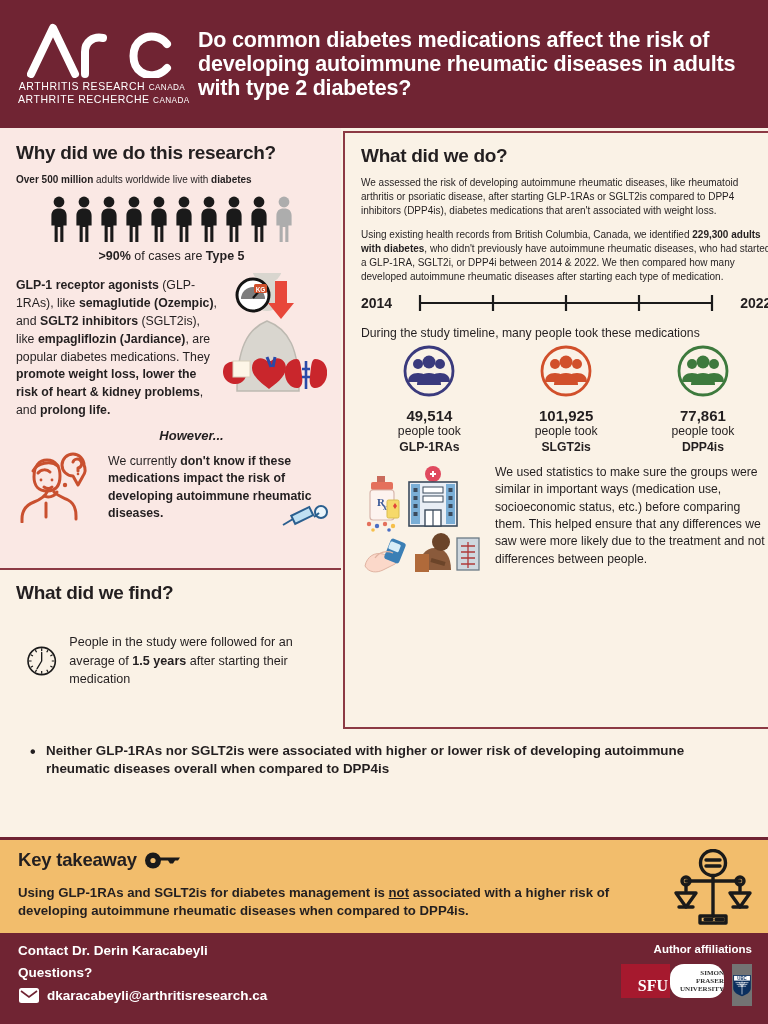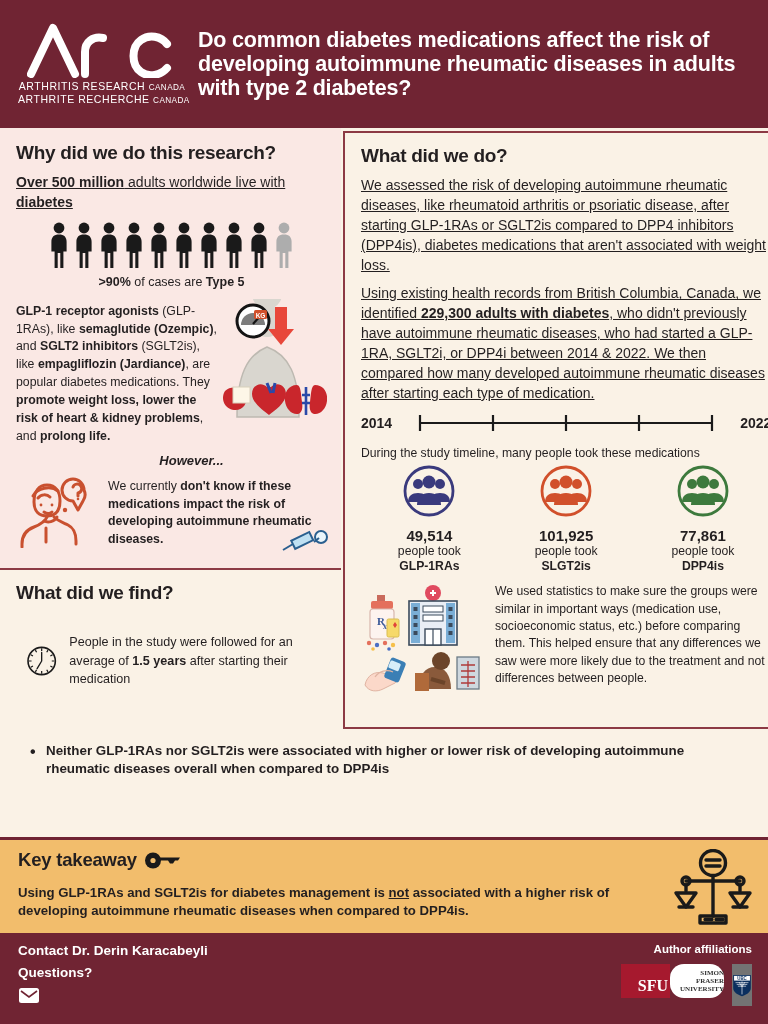--- a/index.html
+++ b/index.html
@@ -44,21 +44,21 @@
     background:#faf2e6; flex:1; padding:12px 14px 6px 16px;
     border-top:2px solid #8c3a44;
   }
   .panel-do {
     background:#faf2e6; height:100%; border:2px solid #8c3a44;
     padding:12px 14px 8px 16px; position:relative;
   }
 
   h2.sec { font-size:19px; font-weight:bold; letter-spacing:-.3px; margin-bottom:9px; }
 
-  p.body { font-size:14px; line-height:1.42;text-decoration:underline; }
+  p.body { font-size:10px; line-height:1.42; }
   p.body + p.body { margin-top:9px; }
   .b { font-weight:bold; }
 
   
   .people-row { display:flex; justify-content:center; gap:3px; margin:9px 0 4px; }
   .pct { text-align:center; font-size:12.5px; margin:7px 0 14px; }
 
   
   .glp-wrap { display:flex; gap:2px; }
   .glp-text { font-size:12.3px; line-height:1.45; flex:1; }
@@ -499,20 +499,21 @@
 
   <div class="footer">
     <div class="foot-left">
       <div>Contact Dr. Derin Karacabeyli</div>
       <div>Questions?</div>
       <div>
         <svg width="22" height="17" viewBox="0 0 22 17">
           <rect x="1" y="1" width="20" height="15" rx="2.5" fill="#fff"></rect>
           <path d="M3 4 l8 6 l8 -6" fill="none" stroke="#702433" stroke-width="1.6"></path>
         </svg>
+        <span>dkaracabeyli@arthritisresearch.ca</span>
       </div>
     </div>
     <div class="foot-right">
       <div class="lab">Author affiliations</div>
       <div class="logos">
         <div class="sfu">
           <div class="sfu-red">SFU</div>
           <div class="sfu-wht">
             <span>SIMON FRASER</span>
             <span>UNIVERSITY</span>

